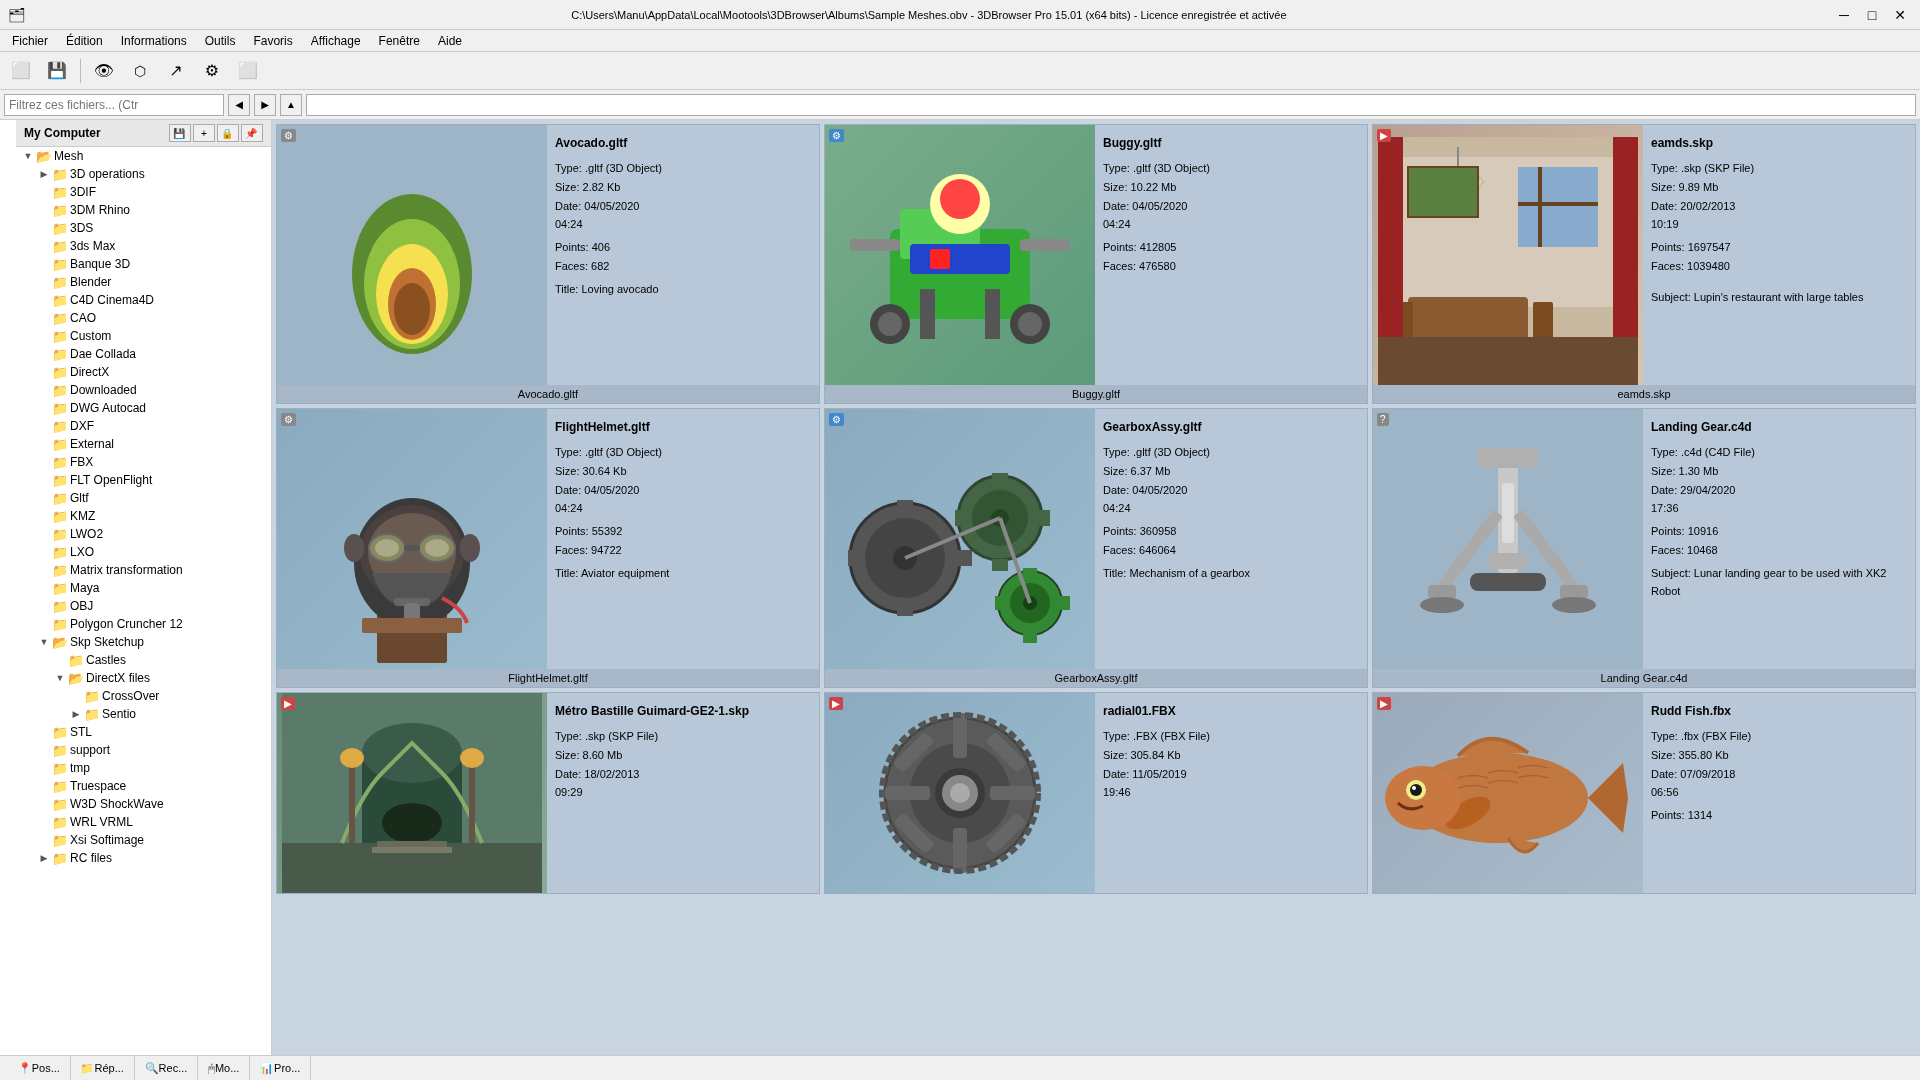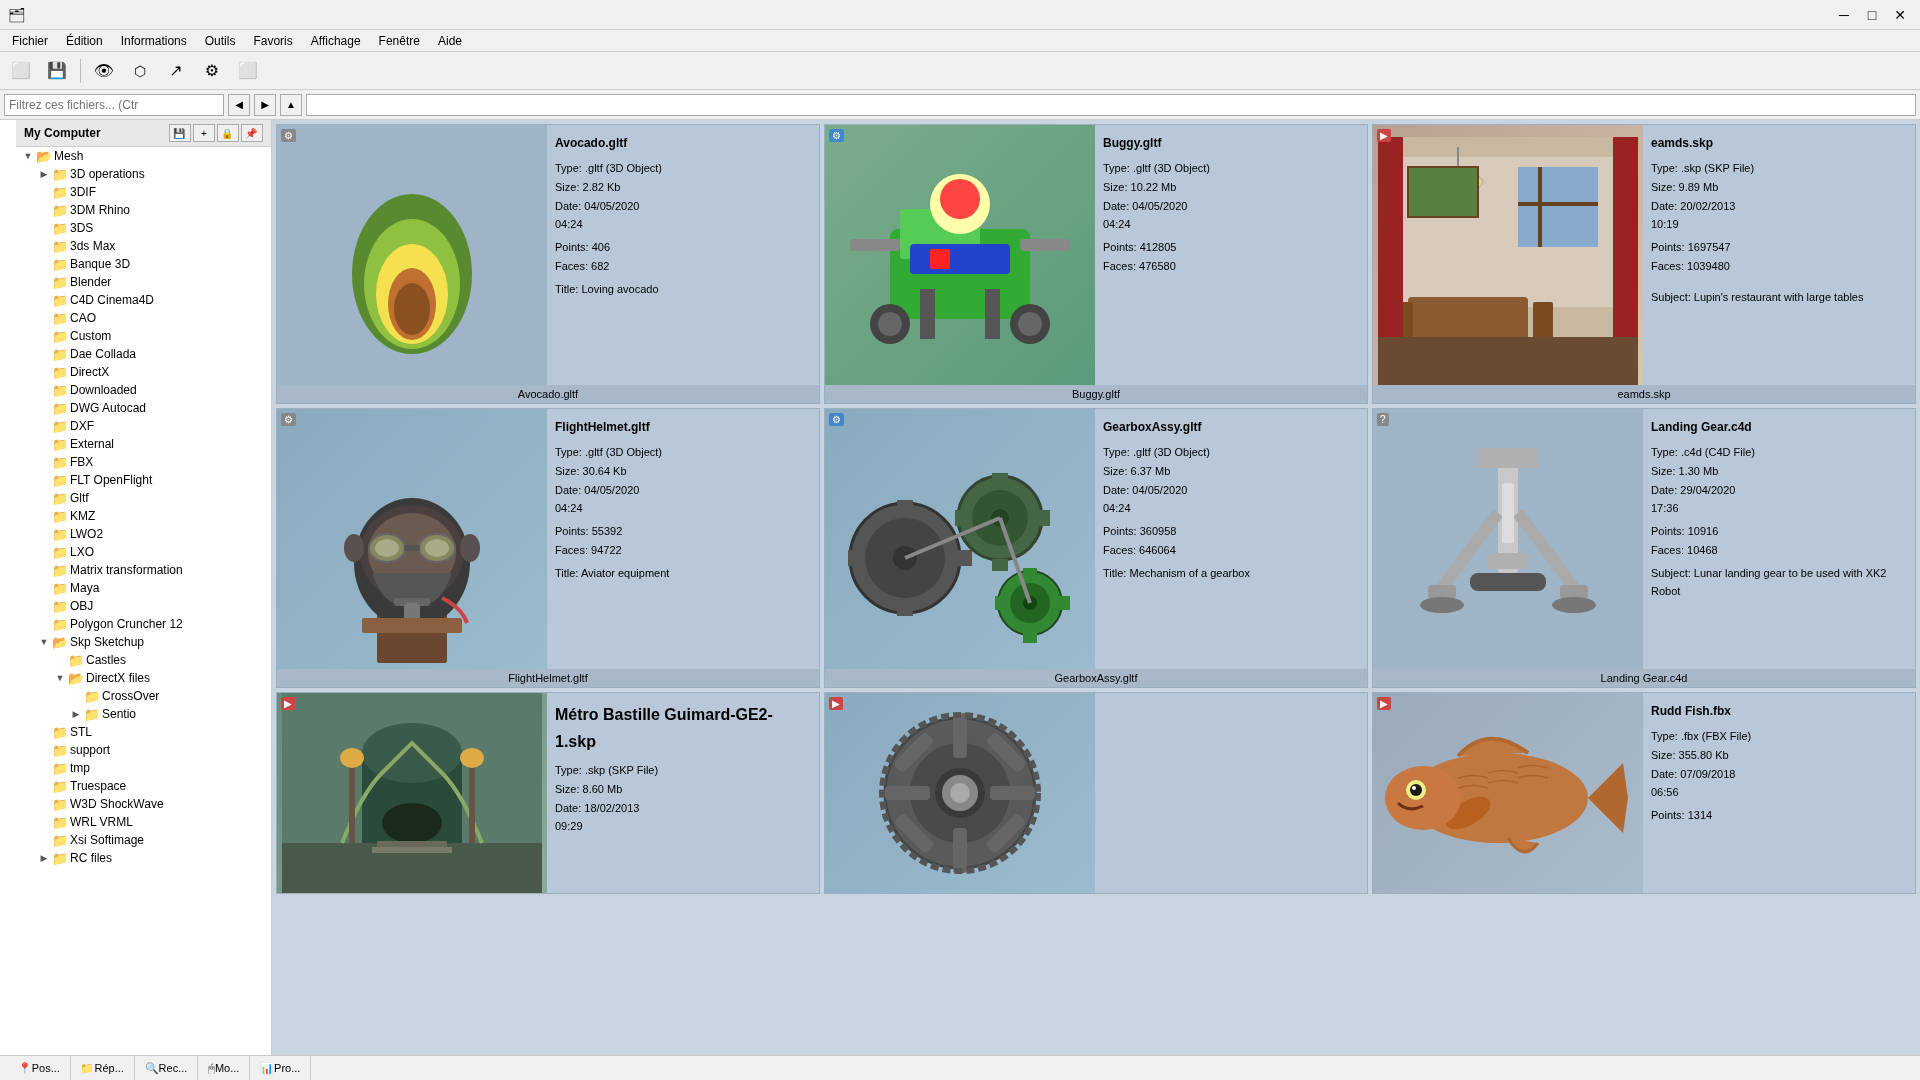--- a/index.html
+++ b/index.html
@@ -225,20 +225,21 @@
     .indent3 { padding-left: 36px; }
     .indent4 { padding-left: 52px; }
 
     .tree-label { font-size: 12px; }
   </style>
 </head>
 <body>
 
 <div id="titlebar">
   <span style="font-size:14px;">🗂</span>
+  <span style="font-size:11px; flex:1; text-align:center; overflow:hidden; white-space:nowrap; text-overflow:ellipsis;">C:\Users\Manu\AppData\Local\Mootools\3DBrowser\Albums\Sample Meshes.obv - 3DBrowser Pro 15.01 (x64 bits) - Licence enregistrée  et activée</span>
   <div class="win-controls">
     <div class="win-btn">─</div>
     <div class="win-btn">□</div>
     <div class="win-btn">✕</div>
   </div>
 </div>
 
 <div id="menubar">
     <div class="menu-item">Fichier</div>
     <div class="menu-item">Édition</div>
@@ -754,21 +755,21 @@
             <line x1="190" y1="70" x2="190" y2="150" stroke="#665544" stroke-width="6"></line>
             <ellipse cx="190" cy="65" rx="12" ry="10" fill="#ddaa44"></ellipse>
 
             <ellipse cx="130" cy="130" rx="30" ry="20" fill="#1a2a1a"></ellipse>
 
             <rect x="95" y="148" width="70" height="6" fill="#6a6a5a"></rect>
             <rect x="90" y="154" width="80" height="6" fill="#7a7a6a"></rect>
           </svg>
         </div>
         <div style="flex:1;padding:8px;font-size:11px;line-height:1.7;background:#b8c8d8;">
-          <div style="font-weight:bold;font-size:16px;margin-bottom:6px;">Métro Bastille Guimard-GE2-1.skp</div>
+          <div style="font-weight:bold;font-size:12px;margin-bottom:6px;">Métro Bastille Guimard-GE2-1.skp</div>
           <div>Type: .skp (SKP File)</div>
           <div>Size: 8.60 Mb</div>
           <div>Date: 18/02/2013</div>
           <div>09:29</div>
         </div>
       </div>
 
       <div class="grid-item" style="min-height:200px;">
         <div style="position:absolute;top:4px;left:4px;background:#cc4444;color:white;font-size:10px;padding:1px 3px;border-radius:2px;z-index:2;">▶</div>
         <div class="preview-img-area" style="background:linear-gradient(135deg,#8aabbf,#9bbccf); width:270px;min-width:270px;">
@@ -786,20 +787,27 @@
             <rect x="72" y="32" width="14" height="45" fill="#666" rx="4" transform="rotate(45 79 54)"></rect>
             <rect x="164" y="32" width="14" height="45" fill="#666" rx="4" transform="rotate(-45 171 54)"></rect>
             <rect x="72" y="113" width="14" height="45" fill="#666" rx="4" transform="rotate(-45 79 135)"></rect>
             <rect x="164" y="113" width="14" height="45" fill="#666" rx="4" transform="rotate(45 171 135)"></rect>
 
             <circle cx="125" cy="95" r="18" fill="#888"></circle>
             <circle cx="125" cy="95" r="10" fill="#aaa"></circle>
 
             <circle cx="125" cy="95" r="78" fill="none" stroke="#555" stroke-width="6" stroke-dasharray="8 4"></circle>
           </svg>
+        </div>
+        <div style="flex:1;padding:8px;font-size:11px;line-height:1.7;background:#b8c8d8;">
+          <div style="font-weight:bold;font-size:12px;margin-bottom:6px;">radial01.FBX</div>
+          <div>Type: .FBX (FBX File)</div>
+          <div>Size: 305.84 Kb</div>
+          <div>Date: 11/05/2019</div>
+          <div>19:46</div>
         </div>
       </div>
 
       <div class="grid-item" style="min-height:200px;">
         <div style="position:absolute;top:4px;left:4px;background:#cc4444;color:white;font-size:10px;padding:1px 3px;border-radius:2px;z-index:2;">▶</div>
         <div class="preview-img-area" style="background:linear-gradient(135deg,#9aaabb,#aabbcc); width:270px;min-width:270px;">
           <svg width="260" height="190" viewBox="0 0 260 190">
 
             <ellipse cx="120" cy="100" rx="90" ry="45" fill="#c07840"></ellipse>
 

